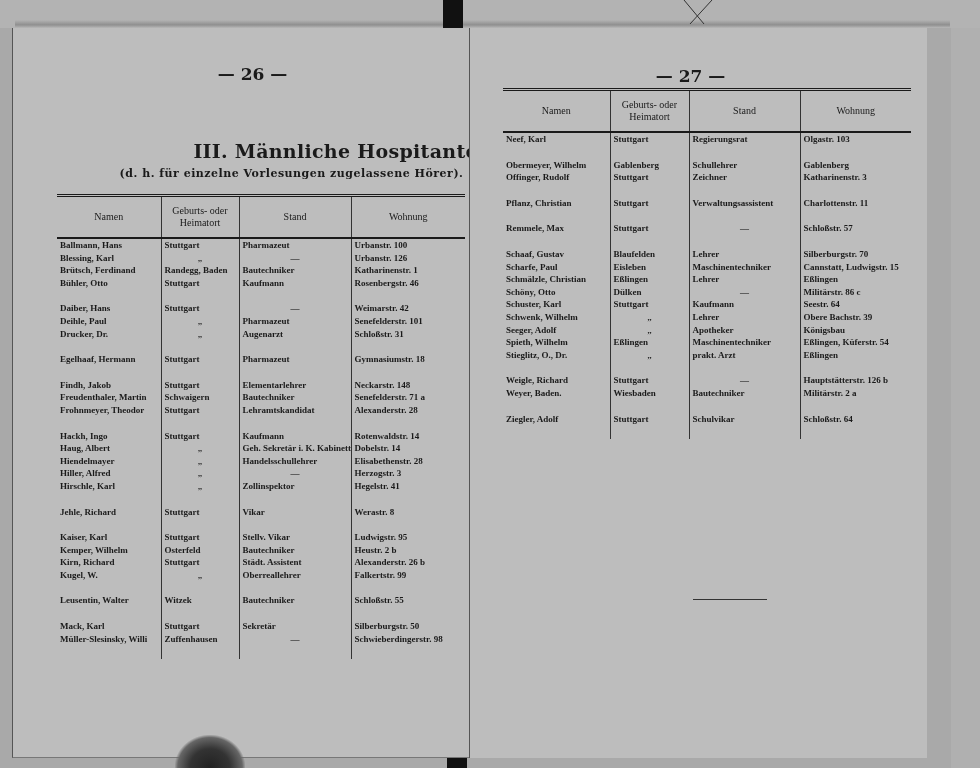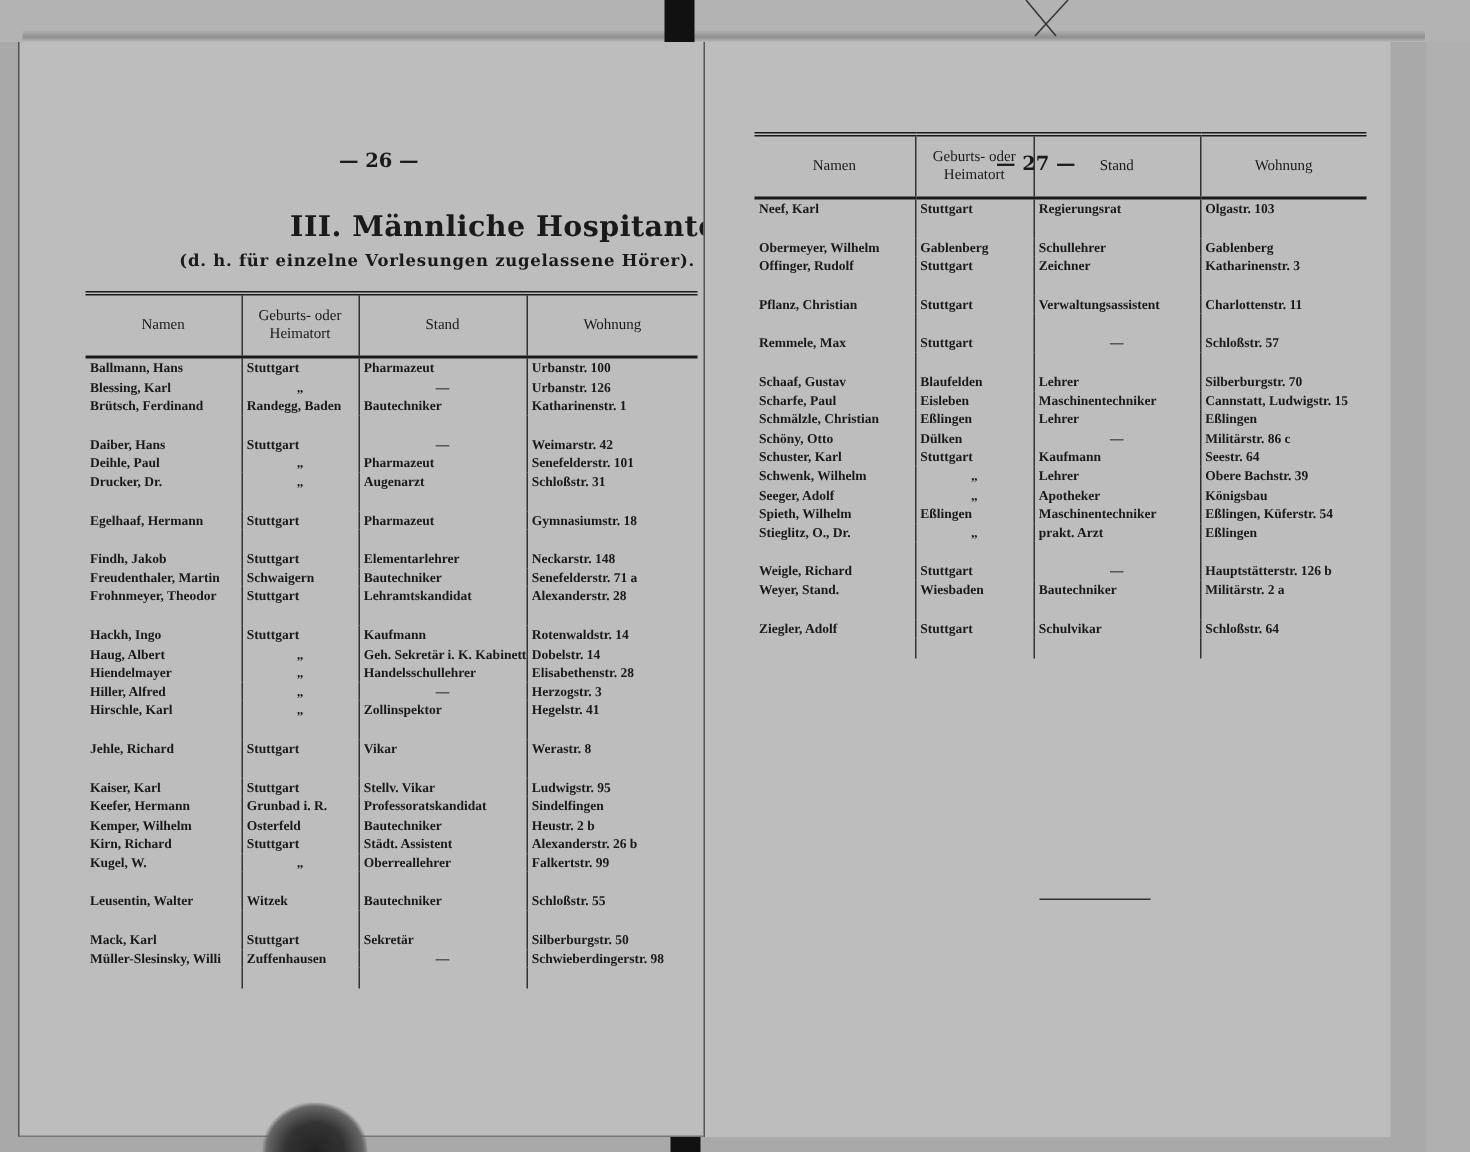--- a/index.html
+++ b/index.html
@@ -30,21 +30,21 @@
   .page.right { left: 469px; width: 458px; border-left: 1px solid #555; }
   .right-edge { position:absolute; left: 951px; top: 28px; width: 29px; height: 740px; background:#b0b0b0; }
   .clip {
     position: absolute; left: 175px; top: 735px; width: 70px; height: 40px;
     background: radial-gradient(ellipse at 50% 80%, #222 0%, #333 40%, #666 65%, rgba(0,0,0,0) 72%);
   }
   .bottom-tab { position:absolute; left: 447px; top: 758px; width: 20px; height: 10px; background:#111; }
 
   .page-num {
     position: absolute; width: 100%; text-align: center;
-    font-family: "DejaVu Serif", serif; font-weight: bold; font-size: 13px; margin-top: 36px;
+    font-family: "DejaVu Serif", serif; font-weight: bold; font-size: 17px;
   }
   .title {
     position: absolute; left: 0; width: 100%; text-align: right;
     font-family: "DejaVu Serif", serif; font-weight: bold; font-size: 19px; letter-spacing: 0.3px;
   }
   .subtitle {
     position: absolute; left: 0; width: 100%; text-align: center;
     font-family: "DejaVu Serif", serif; font-weight: bold; font-size: 11px; letter-spacing: 0.5px; margin-left: 39px;
   }
   table.reg {
@@ -111,20 +111,26 @@
           <td class="ditto">„</td>
           <td class="dash">—</td>
           <td>Urbanstr. 126</td>
         </tr>
         <tr>
           <td>Brütsch, Ferdinand</td>
           <td>Randegg, Baden</td>
           <td>Bautechniker</td>
           <td>Katharinenstr. 1</td>
         </tr>
+        <tr>
+          <td>Bühler, Otto</td>
+          <td>Stuttgart</td>
+          <td>Kaufmann</td>
+          <td>Rosenbergstr. 46</td>
+        </tr>
         <tr class="gap">
           <td></td>
           <td></td>
           <td></td>
           <td></td>
         </tr>
         <tr>
           <td>Daiber, Hans</td>
           <td>Stuttgart</td>
           <td class="dash">—</td>
@@ -230,26 +236,20 @@
           <td></td>
           <td></td>
           <td></td>
           <td></td>
         </tr>
         <tr>
           <td>Kaiser, Karl</td>
           <td>Stuttgart</td>
           <td>Stellv. Vikar</td>
           <td>Ludwigstr. 95</td>
-        </tr>
-        <tr>
-          <td>Keefer, Hermann</td>
-          <td>Grunbad i. R.</td>
-          <td>Professoratskandidat</td>
-          <td>Sindelfingen</td>
         </tr>
         <tr>
           <td>Kemper, Wilhelm</td>
           <td>Osterfeld</td>
           <td>Bautechniker</td>
           <td>Heustr. 2 b</td>
         </tr>
         <tr>
           <td>Kirn, Richard</td>
           <td>Stuttgart</td>
@@ -434,21 +434,21 @@
           <td></td>
           <td></td>
         </tr>
         <tr>
           <td>Weigle, Richard</td>
           <td>Stuttgart</td>
           <td class="dash">—</td>
           <td>Hauptstätterstr. 126 b</td>
         </tr>
         <tr>
-          <td>Weyer, Stand.</td>
+          <td>Weyer, Baden.</td>
           <td>Wiesbaden</td>
           <td>Bautechniker</td>
           <td>Militärstr. 2 a</td>
         </tr>
         <tr class="gap">
           <td></td>
           <td></td>
           <td></td>
           <td></td>
         </tr>

